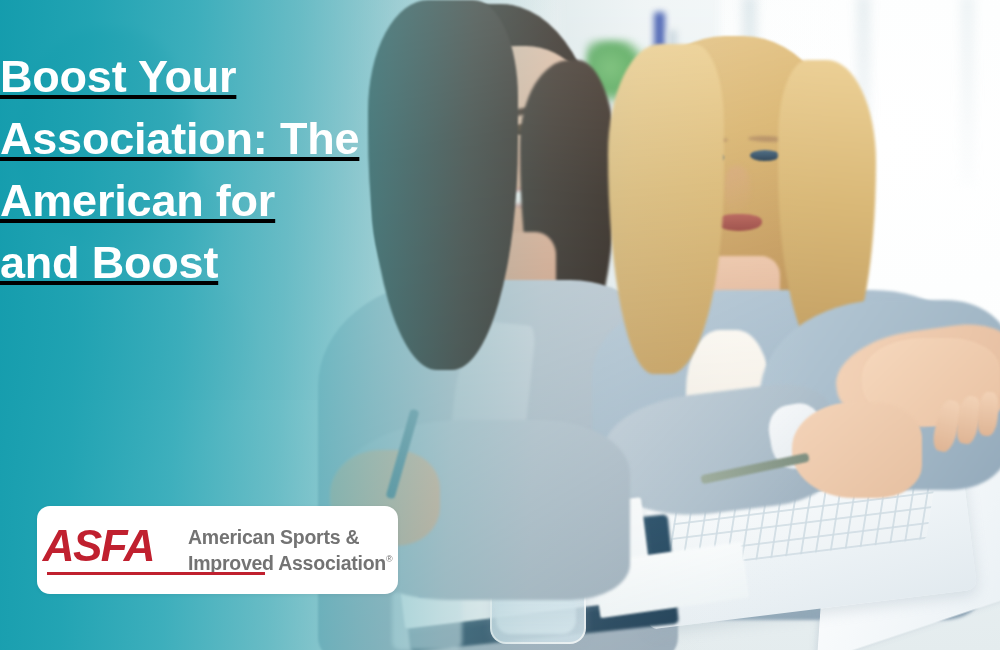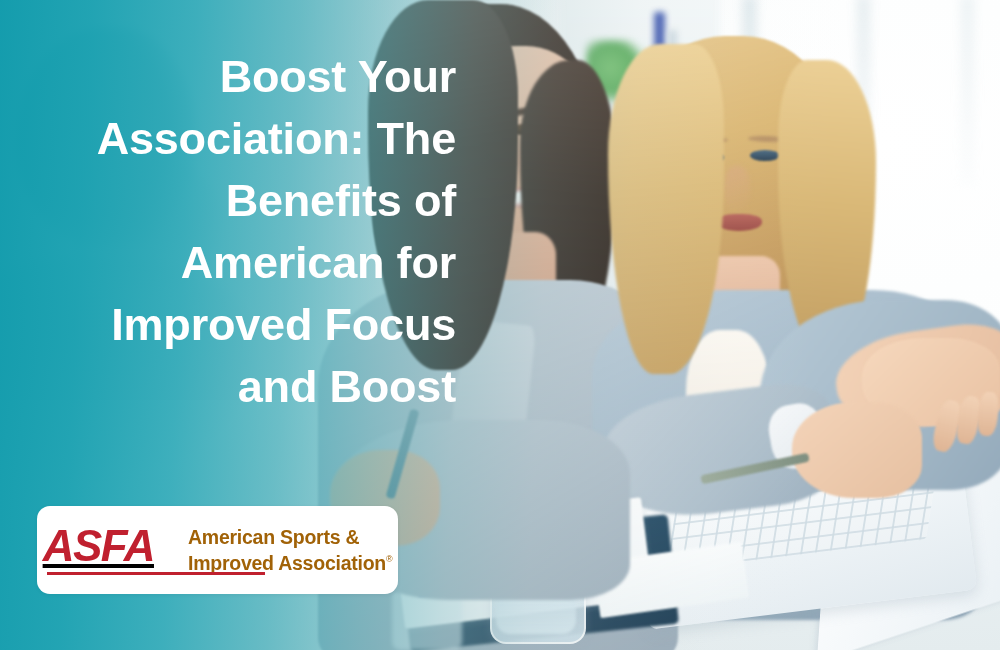--- a/index.html
+++ b/index.html
@@ -549,22 +549,23 @@
     background: radial-gradient(ellipse at 42% 34%, rgba(14,112,126,.75), rgba(14,112,126,0) 76%);
     border-radius: 46% 40% 12% 12%;
     filter: blur(6px);
   }
 
   
   .title-block {
     position: absolute;
     left: 0; top: 46px;
     width: 456px;
-    text-align: right;
+    text-align: left;
     z-index: 6;
+    text-decoration: underline;
   }
   .title-line {
     color: #ffffff;
     font-family: "Liberation Sans", sans-serif;
     font-size: 45px;
     line-height: 62px;
     font-weight: 700;
     letter-spacing: -0.2px;
     white-space: nowrap;
   }
@@ -584,21 +585,20 @@
   }
   .logo-inner {
     display: flex;
     align-items: flex-start;
     gap: 6px;
     transform: translateY(-1px);
   }
   .asfa-wrap {
     position: relative;
     padding-bottom: 7px;
-    text-decoration: underline;
   }
   .asfa-mark {
     font-family: "Liberation Sans", sans-serif;
     font-style: italic;
     font-weight: 700;
     font-size: 44px;
     line-height: 44px;
     color: #c0202f;
     letter-spacing: -1.5px;
   }
@@ -610,21 +610,21 @@
     background: #c0202f;
   }
   .asfa-rule.long {
     width: 218px;
   }
   .asfa-words {
     font-family: "Liberation Sans", sans-serif;
     font-weight: 700;
     font-size: 19.5px;
     line-height: 22px;
-    color: #a16207;
+    color: #737373;
     letter-spacing: -0.25px;
     padding-top: 2px;
     margin-left: 28px;
   }
   .asfa-words .reg {
     font-size: 9px;
     vertical-align: super;
     font-weight: 400;
   }
 </style>
@@ -722,23 +722,21 @@
     <div class="gm-head"></div>
     <div class="gm-ear"></div>
     <div class="gm-jaw"></div>
     <div class="gm-shoulder"></div>
   </div>
   <div class="teal-overlay"></div>
 
   <div class="title-block">
     <div class="title-line">Boost Your</div>
     <div class="title-line">Association: The</div>
-    <div class="title-line">Benefits of</div>
     <div class="title-line">American for</div>
-    <div class="title-line">Improved Focus</div>
     <div class="title-line">and Boost</div>
   </div>
 
   <div class="logo-box">
     <div class="logo-inner">
       <div class="asfa-wrap">
         <div class="asfa-mark">ASFA</div>
         <div class="asfa-rule long"></div>
       </div>
       <div class="asfa-words">

